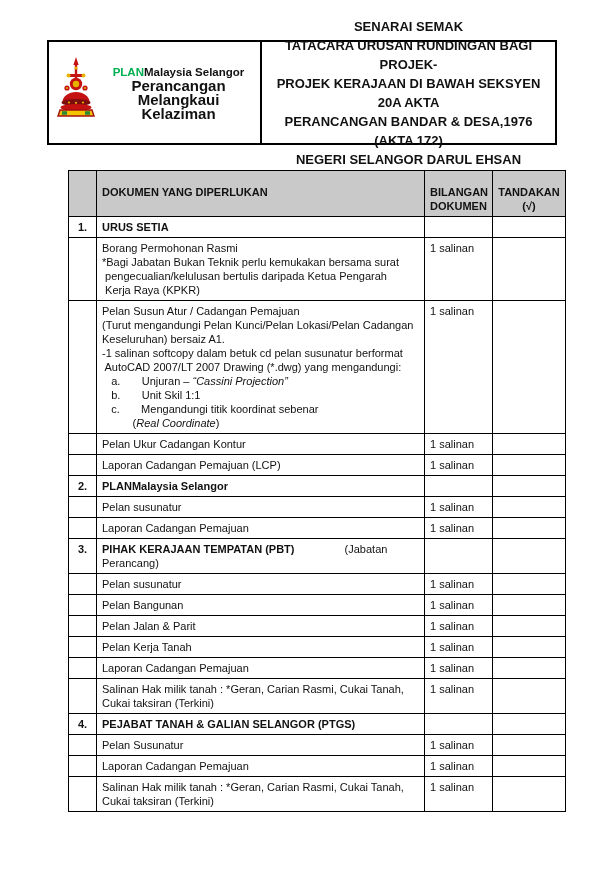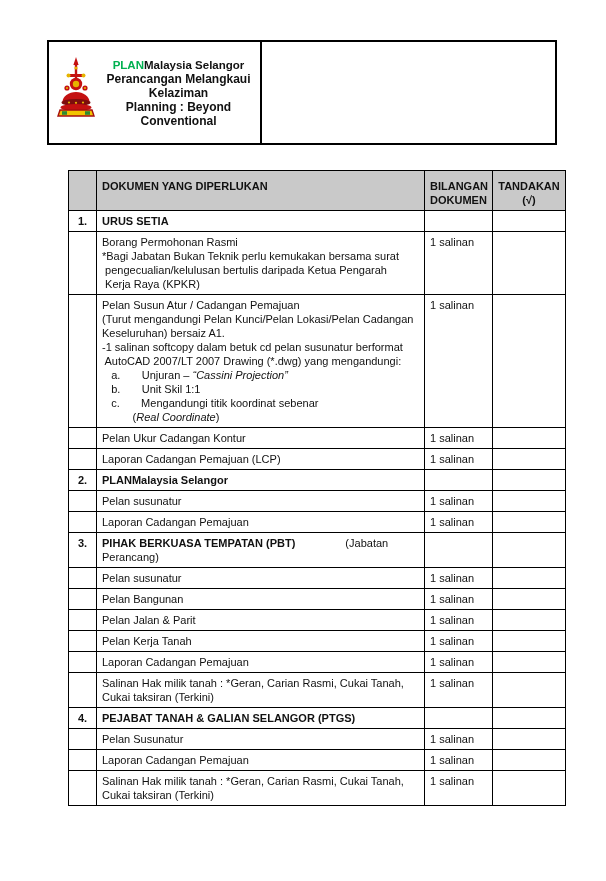--- a/index.html
+++ b/index.html
@@ -22,21 +22,21 @@
   .header-left {
     width: 213px;
     border-right: 2px solid #000;
     display: flex; align-items: center;
     padding: 4px 4px 4px 7px;
     gap: 5px;
   }
   .org-text { flex: 1; text-align: center; font-weight: bold; line-height: 14px; }
   .org-brand { font-size: 11.5px; }
   .org-brand .green { color: #00b050; }
-  .org-tagline { font-size: 12px; }
+  .org-tagline { font-size: 15px; }
   .header-right {
     flex: 1;
     display: flex; align-items: center; justify-content: center;
     text-align: center;
     font-weight: bold; font-size: 13px; line-height: 19px;
     white-space: pre-line;
     padding: 2px 6px;
   }
 
   
@@ -57,21 +57,21 @@
     vertical-align: top;
     padding: 3px 5px;
     line-height: 14px;
   }
   .doc-table thead th {
     background: #c9c9c9;
     font-weight: bold;
     text-align: left;
     white-space: pre-line;
     height: 31px;
-    padding-top: 8px;
+    padding-top: 14px;
   }
   .doc-table thead th.th-tanda { text-align: center; }
 
   .doc-table td.col-num { text-align: center; padding-left: 2px; padding-right: 2px; }
   .doc-table td.col-doc { overflow: hidden; }
   .doc-table td.col-doc .line { white-space: pre; overflow: hidden; }
   .doc-table td.col-doc .i { font-style: italic; }
   .doc-table tr.section td { font-weight: bold; height: 20px; }
   .doc-table tr.section td .n { font-weight: normal; padding-left: 47px; }
   .doc-table td.col-bil { }
@@ -107,23 +107,27 @@
         <circle cx="27" cy="46.5" r="1.1" fill="#e6b400"></circle>
 
         <ellipse cx="20" cy="51.5" rx="15.5" ry="3.4" fill="#c41111"></ellipse>
         <path d="M4,54 h32 l2,6 h-36 z" fill="#f2c500" stroke="#a50f0f" stroke-width="1.4"></path>
         <rect x="6" y="55.2" width="5" height="3.6" fill="#2d8a33"></rect>
         <rect x="29" y="55.2" width="5" height="3.6" fill="#2d8a33"></rect>
       </svg>
       <div class="org-text">
         <div class="org-brand"><span class="green">PLAN</span><span>Malaysia Selangor</span></div>
         <div class="org-tagline">Perancangan Melangkaui Kelaziman</div>
-        <div class="org-tagline">Planning : Beyond Conventional</div>
       </div>
     </div>
+    <div class="header-right">SENARAI SEMAK
+TATACARA URUSAN RUNDINGAN BAGI PROJEK-
+PROJEK KERAJAAN DI BAWAH SEKSYEN 20A AKTA
+PERANCANGAN BANDAR &amp; DESA,1976 (AKTA 172)
+NEGERI SELANGOR DARUL EHSAN</div>
   </div>
 
   <table class="doc-table">
     <colgroup>
       <col class="c-num">
         <col class="c-doc">
         <col class="c-bil">
         <col class="c-tanda">
     </colgroup>
     <thead>
@@ -203,21 +207,21 @@
         <tr class="docrow">
           <td class="col-num"></td>
           <td class="col-doc">
             <div class="line"><span>Laporan Cadangan Pemajuan</span></div>
           </td>
           <td class="col-bil">1 salinan</td>
           <td class="col-tanda"></td>
         </tr>
         <tr class="section">
           <td class="col-num">3.</td>
-          <td class="col-doc"><span>PIHAK BERKUASA TEMPATAN (PBT)</span><span class="n"> (Jabatan Perancang)</span></td>
+          <td class="col-doc"><span>PIHAK KERAJAAN TEMPATAN (PBT)</span><span class="n"> (Jabatan Perancang)</span></td>
           <td class="col-bil"></td>
           <td class="col-tanda"></td>
         </tr>
         <tr class="docrow">
           <td class="col-num"></td>
           <td class="col-doc">
             <div class="line"><span>Pelan susunatur</span></div>
           </td>
           <td class="col-bil">1 salinan</td>
           <td class="col-tanda"></td>

